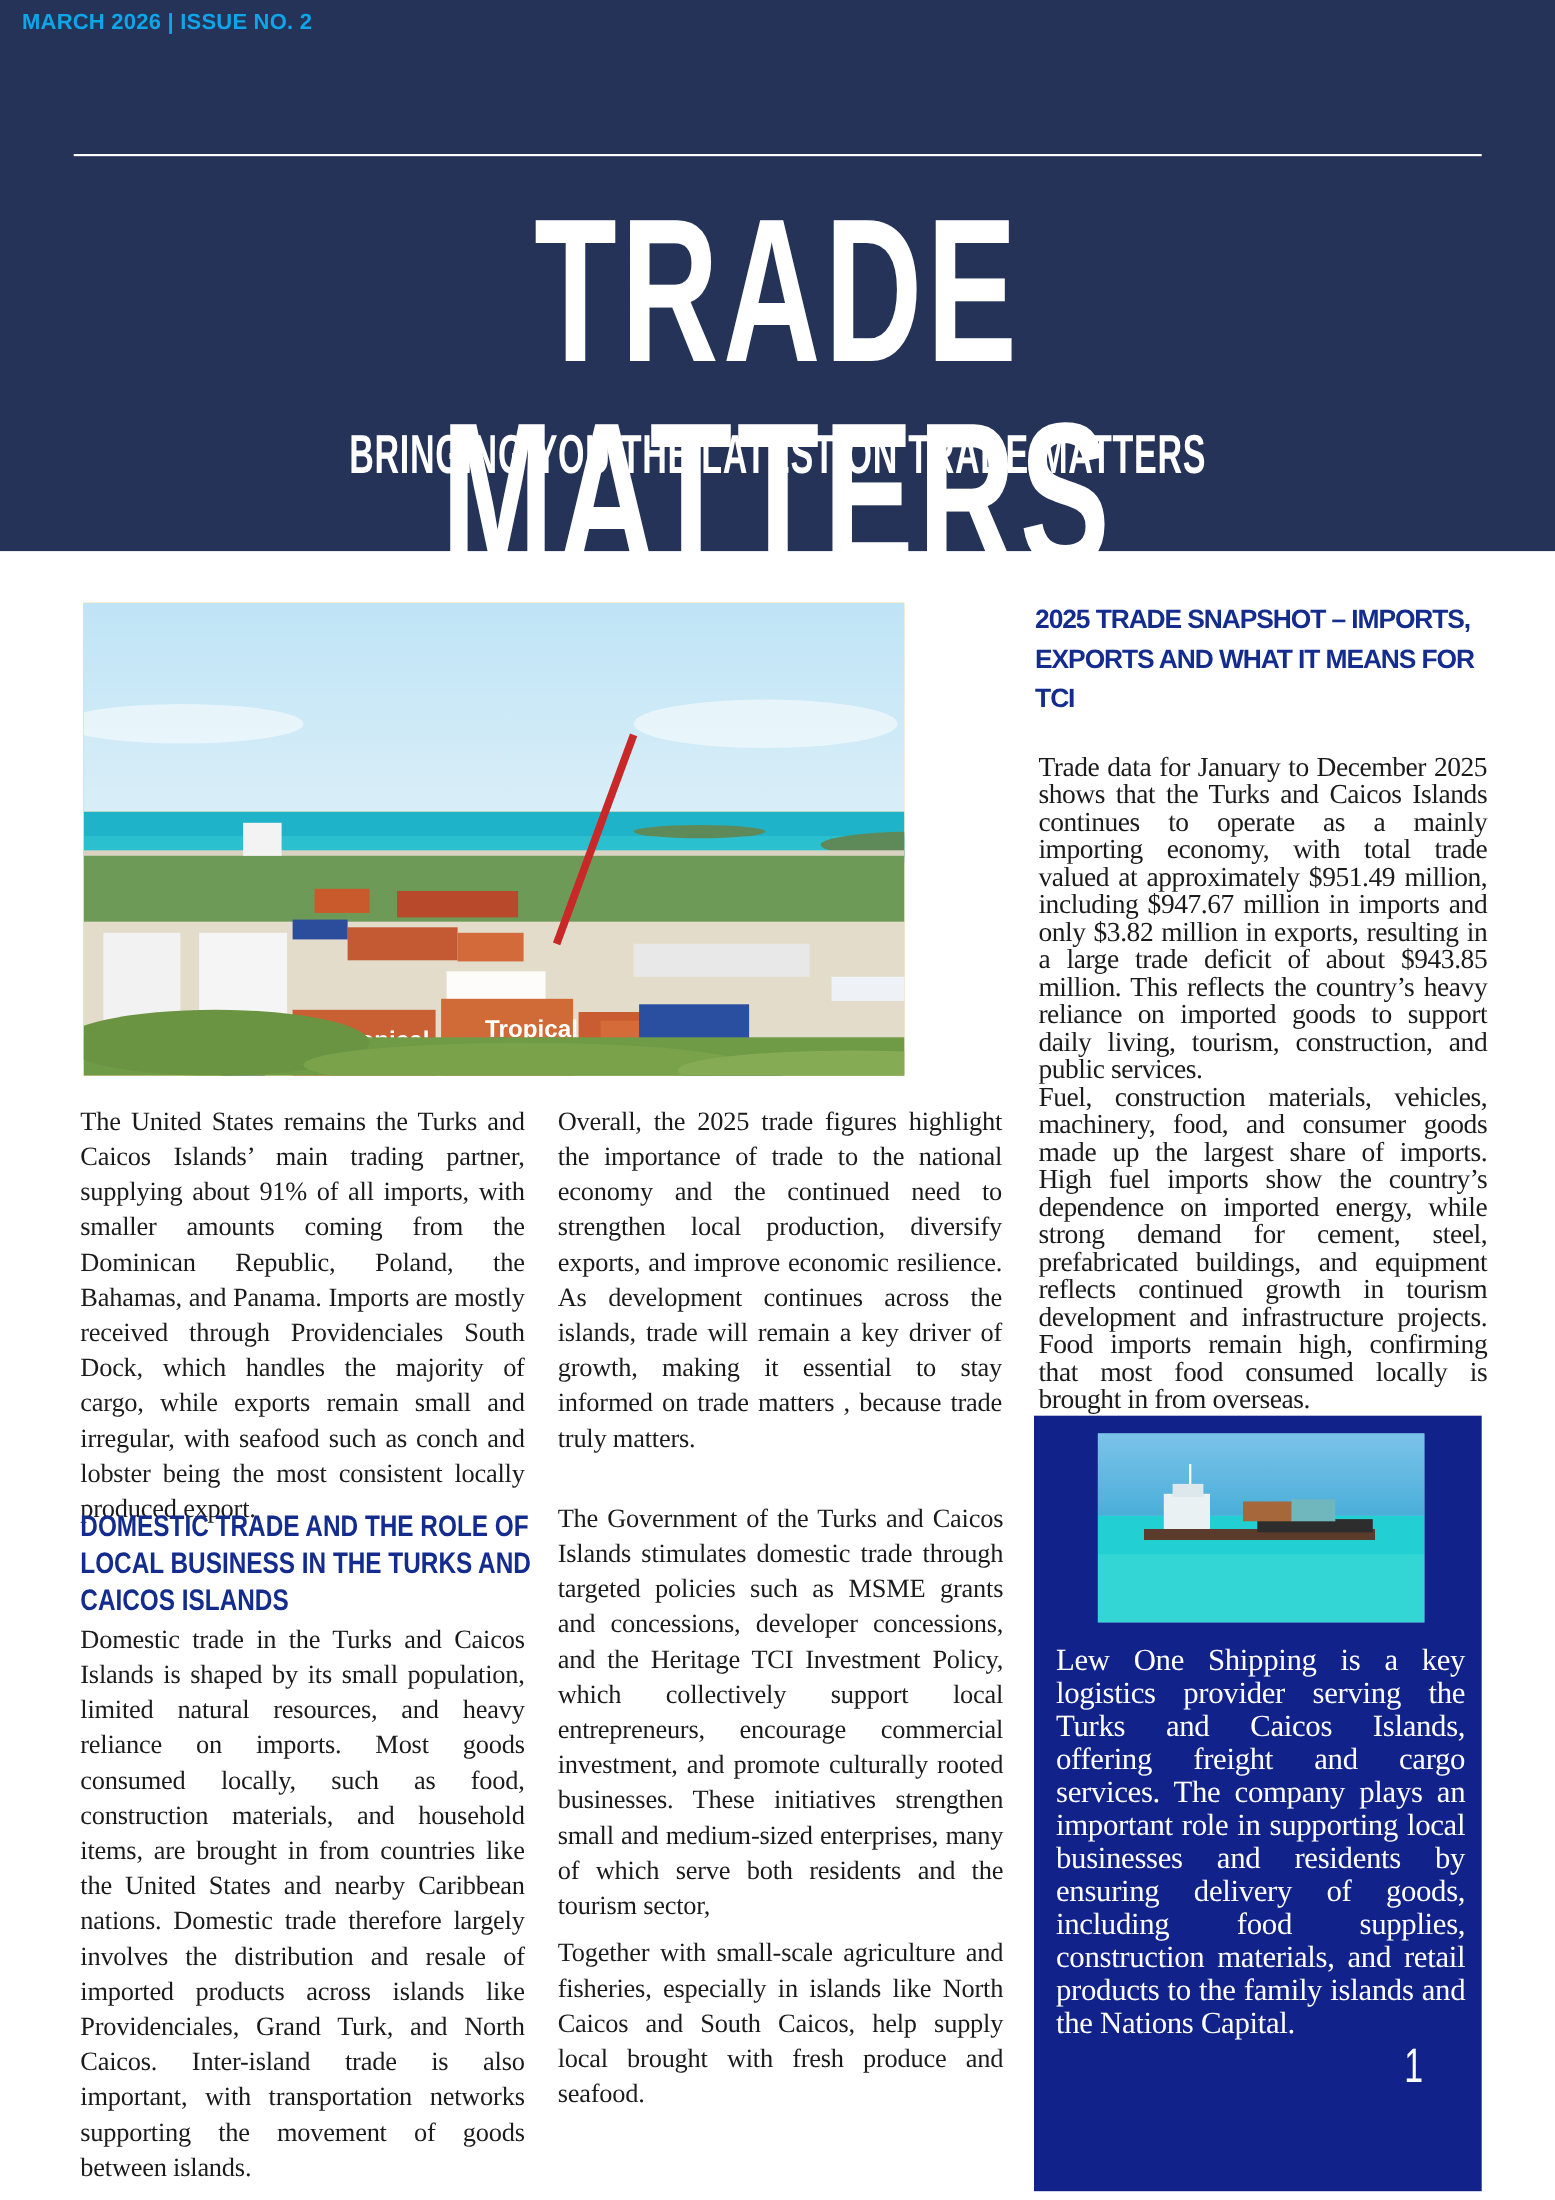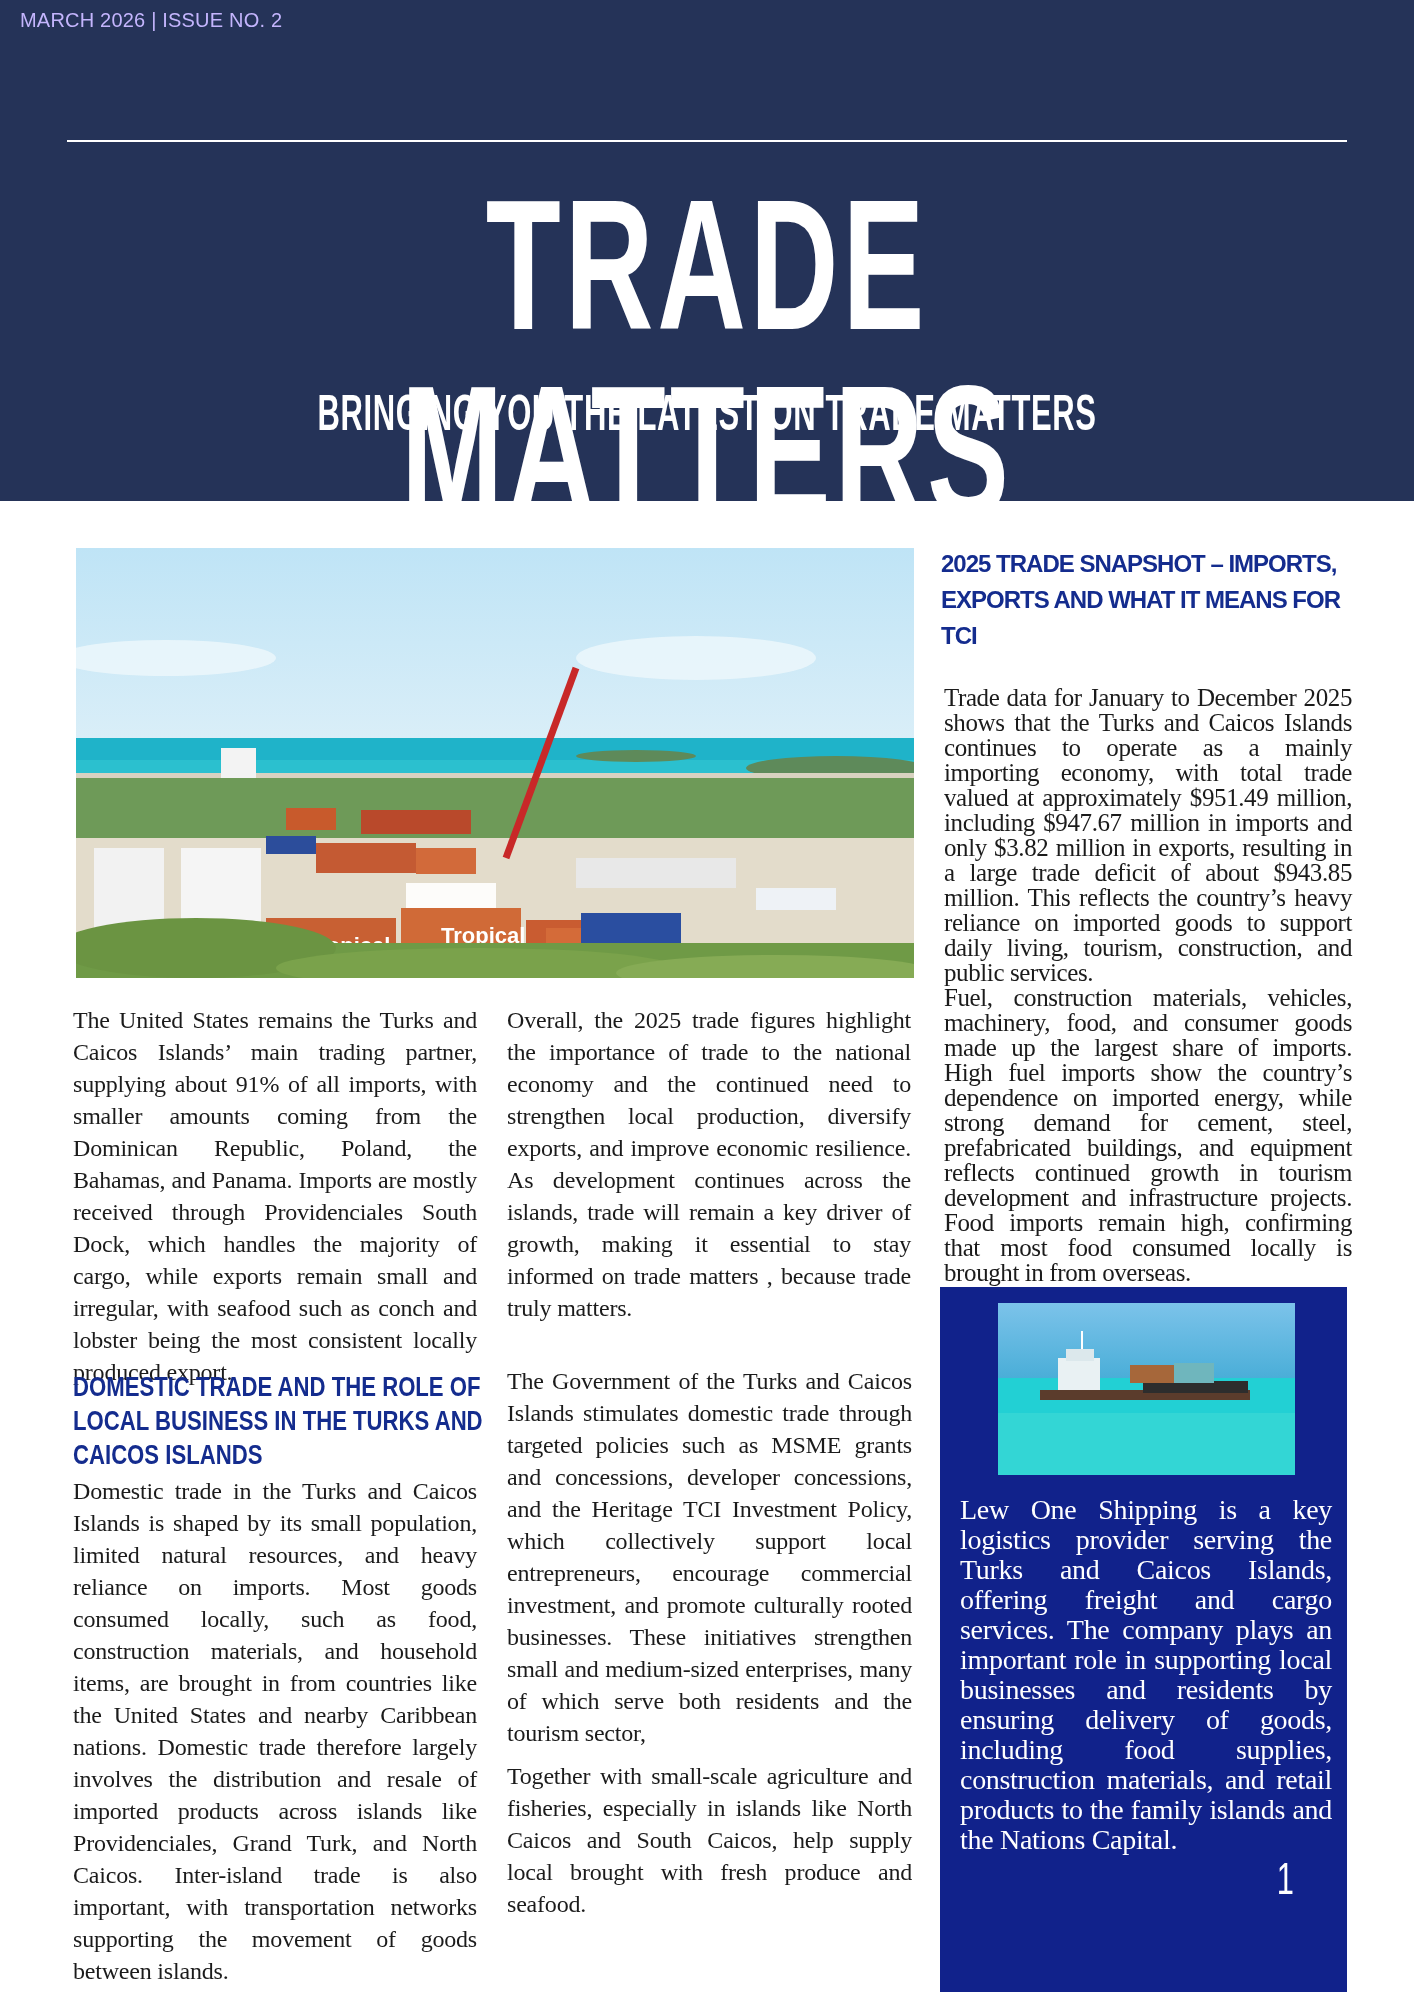--- a/index.html
+++ b/index.html
@@ -5,22 +5,22 @@
   * { box-sizing: border-box; margin: 0; padding: 0; }
   html, body { width: 1414px; height: 2000px; background: #ffffff; overflow: hidden; }
   body { position: relative; font-family: "Liberation Serif", serif; color: #1a1a1a; }
 
   .masthead {
     position: absolute; left: 0; top: 0; width: 1414px; height: 501px;
     background: #253358;
   }
   .issue-line {
     position: absolute; left: 20px; top: 9px;
-    font-family: "Liberation Sans", sans-serif; font-weight: 400;
-    font-size: 20px; color: #c4b5fd; letter-spacing: 0.2px;
+    font-family: "Liberation Sans", sans-serif; font-weight: 700;
+    font-size: 20px; color: #0ea5e9; letter-spacing: 0.2px;
   }
   .nav {
     position: absolute; left: 67px; top: 96px; width: 1280px; height: 46px;
   }
   .nav-item {
     position: absolute; top: 0;
     font-family: "Liberation Sans", sans-serif; font-size: 26px;
     color: #ffffff; letter-spacing: -1.2px; transform: scaleX(0.92); transform-origin: left;
   }
   .nav-item.n0 { left: 0; }
@@ -39,21 +39,21 @@
     transform: scaleX(0.66); transform-origin: center; letter-spacing: 6px;
   }
   .subtitle {
     position: absolute; left: 0; top: 388px; width: 1414px; text-align: center;
     font-family: "Liberation Sans", sans-serif; font-weight: 700;
     font-size: 50px; line-height: 1; color: #ffffff;
     transform: scaleX(0.62); transform-origin: center; letter-spacing: 1px;
   }
 
   .hero-photo {
-    position: absolute; left: 76px; top: 548px; width: 838px; height: 430px;
+    position: absolute; left: 76px; top: 548px; width: 746px; height: 430px;
     overflow: hidden; background: #eab308;
   }
   .hero-photo svg { display: block; }
 
   .col-text {
     position: absolute; font-size: 24px; line-height: 32px; text-align: justify;
     color: #1b1b1b; letter-spacing: -0.2px;
   }
   .col-tight { font-size: 25px; line-height: 25px; letter-spacing: -0.4px; }
 

